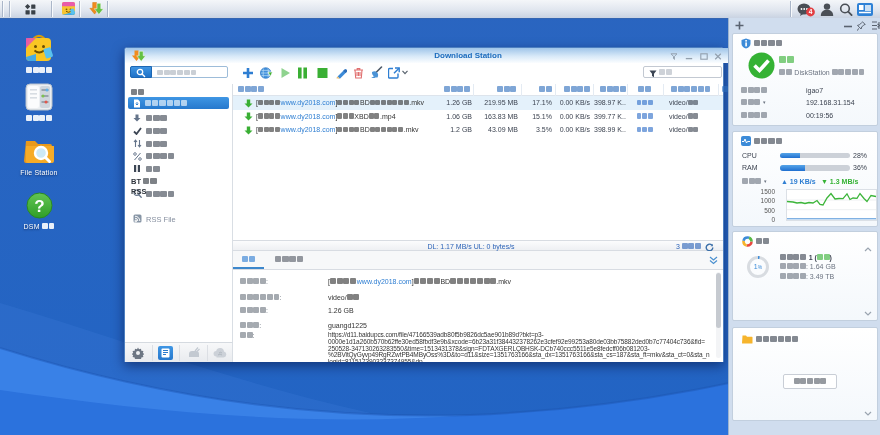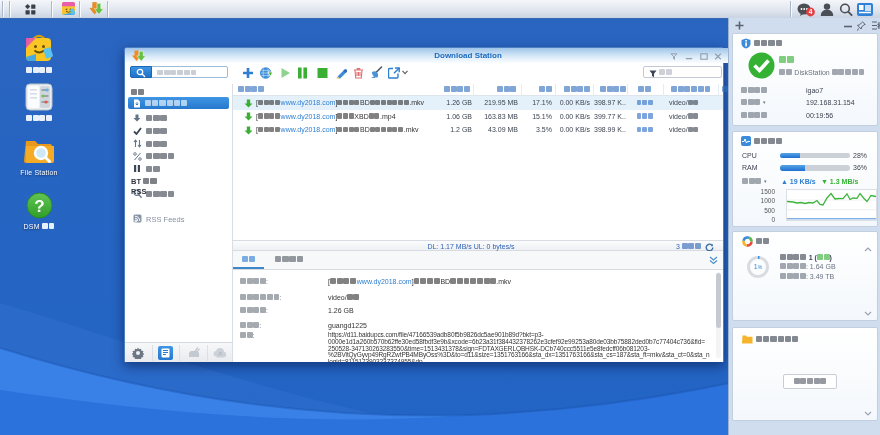--- a/index.html
+++ b/index.html
@@ -266,21 +266,21 @@
         </svg> <span style="margin-left:3px"><i class="c"></i><i class="c"></i></span></div>
   <div class="abs" style="left:6px;top:92.5px;font-weight:bold;color:#2f353d">BT <i class="c"></i><i class="c"></i></div>
   <div class="abs" style="left:8px;top:105px;width:96px"><svg width="9" height="9" viewBox="0 0 9 9" style="vertical-align:-1.5px">
           <circle cx="3.7" cy="3.7" r="2.7" fill="none" stroke="#64748a" stroke-width="1.2"></circle>
           <path d="M5.8,5.8 l2.4,2.4" stroke="#64748a" stroke-width="1.3" stroke-linecap="round"></path>
         </svg> <span style="margin-left:2px"><i class="c"></i><i class="c"></i><i class="c"></i><i class="c"></i></span></div>
   <div class="abs" style="left:6px;top:103px;font-weight:bold;color:#2f353d">RSS</div>
   <div class="abs" style="left:8px;top:130px;width:96px;color:#6b7685"><svg width="9" height="9" viewBox="0 0 9 9" style="vertical-align:-1.5px">
           <rect x="0.5" y="0.5" width="8" height="8" rx="1.5" fill="#8795a5"></rect>
           <path d="M2,7 a0.9,0.9 0 1 0 0,-0.01 M2,4.2 a2.8,2.8 0 0 1 2.8,2.8 M2,2.2 a4.8,4.8 0 0 1 4.8,4.8" stroke="#fff" stroke-width="1" fill="none"></path>
-        </svg> <span style="margin-left:2px;color:#8790a0">RSS Feeds</span></div>
+        </svg> <span style="margin-left:2px;color:#8790a0">RSS File</span></div>
  </div>
  <div id="grid">
 
   <div class="abs gh" style="left:0;top:0;width:490px;height:12px;border-bottom:1px solid #dde4ec">
    <span class="abs" style="left:5px;top:2px"><i class="c"></i><i class="c"></i><i class="c"></i><i class="c"></i></span>
    <span class="abs" style="left:211px;top:2px"><i class="c"></i><i class="c"></i><i class="c"></i><i class="c"></i></span>
    <span class="abs" style="left:264px;top:2px"><i class="c"></i><i class="c"></i><i class="c"></i></span>
    <span class="abs" style="left:306px;top:2px"><i class="c"></i><i class="c"></i></span>
    <span class="abs" style="left:331px;top:2px"><i class="c"></i><i class="c"></i><i class="c"></i><i class="c"></i></span>
    <span class="abs" style="left:367px;top:2px"><i class="c"></i><i class="c"></i><i class="c"></i><i class="c"></i></span>

